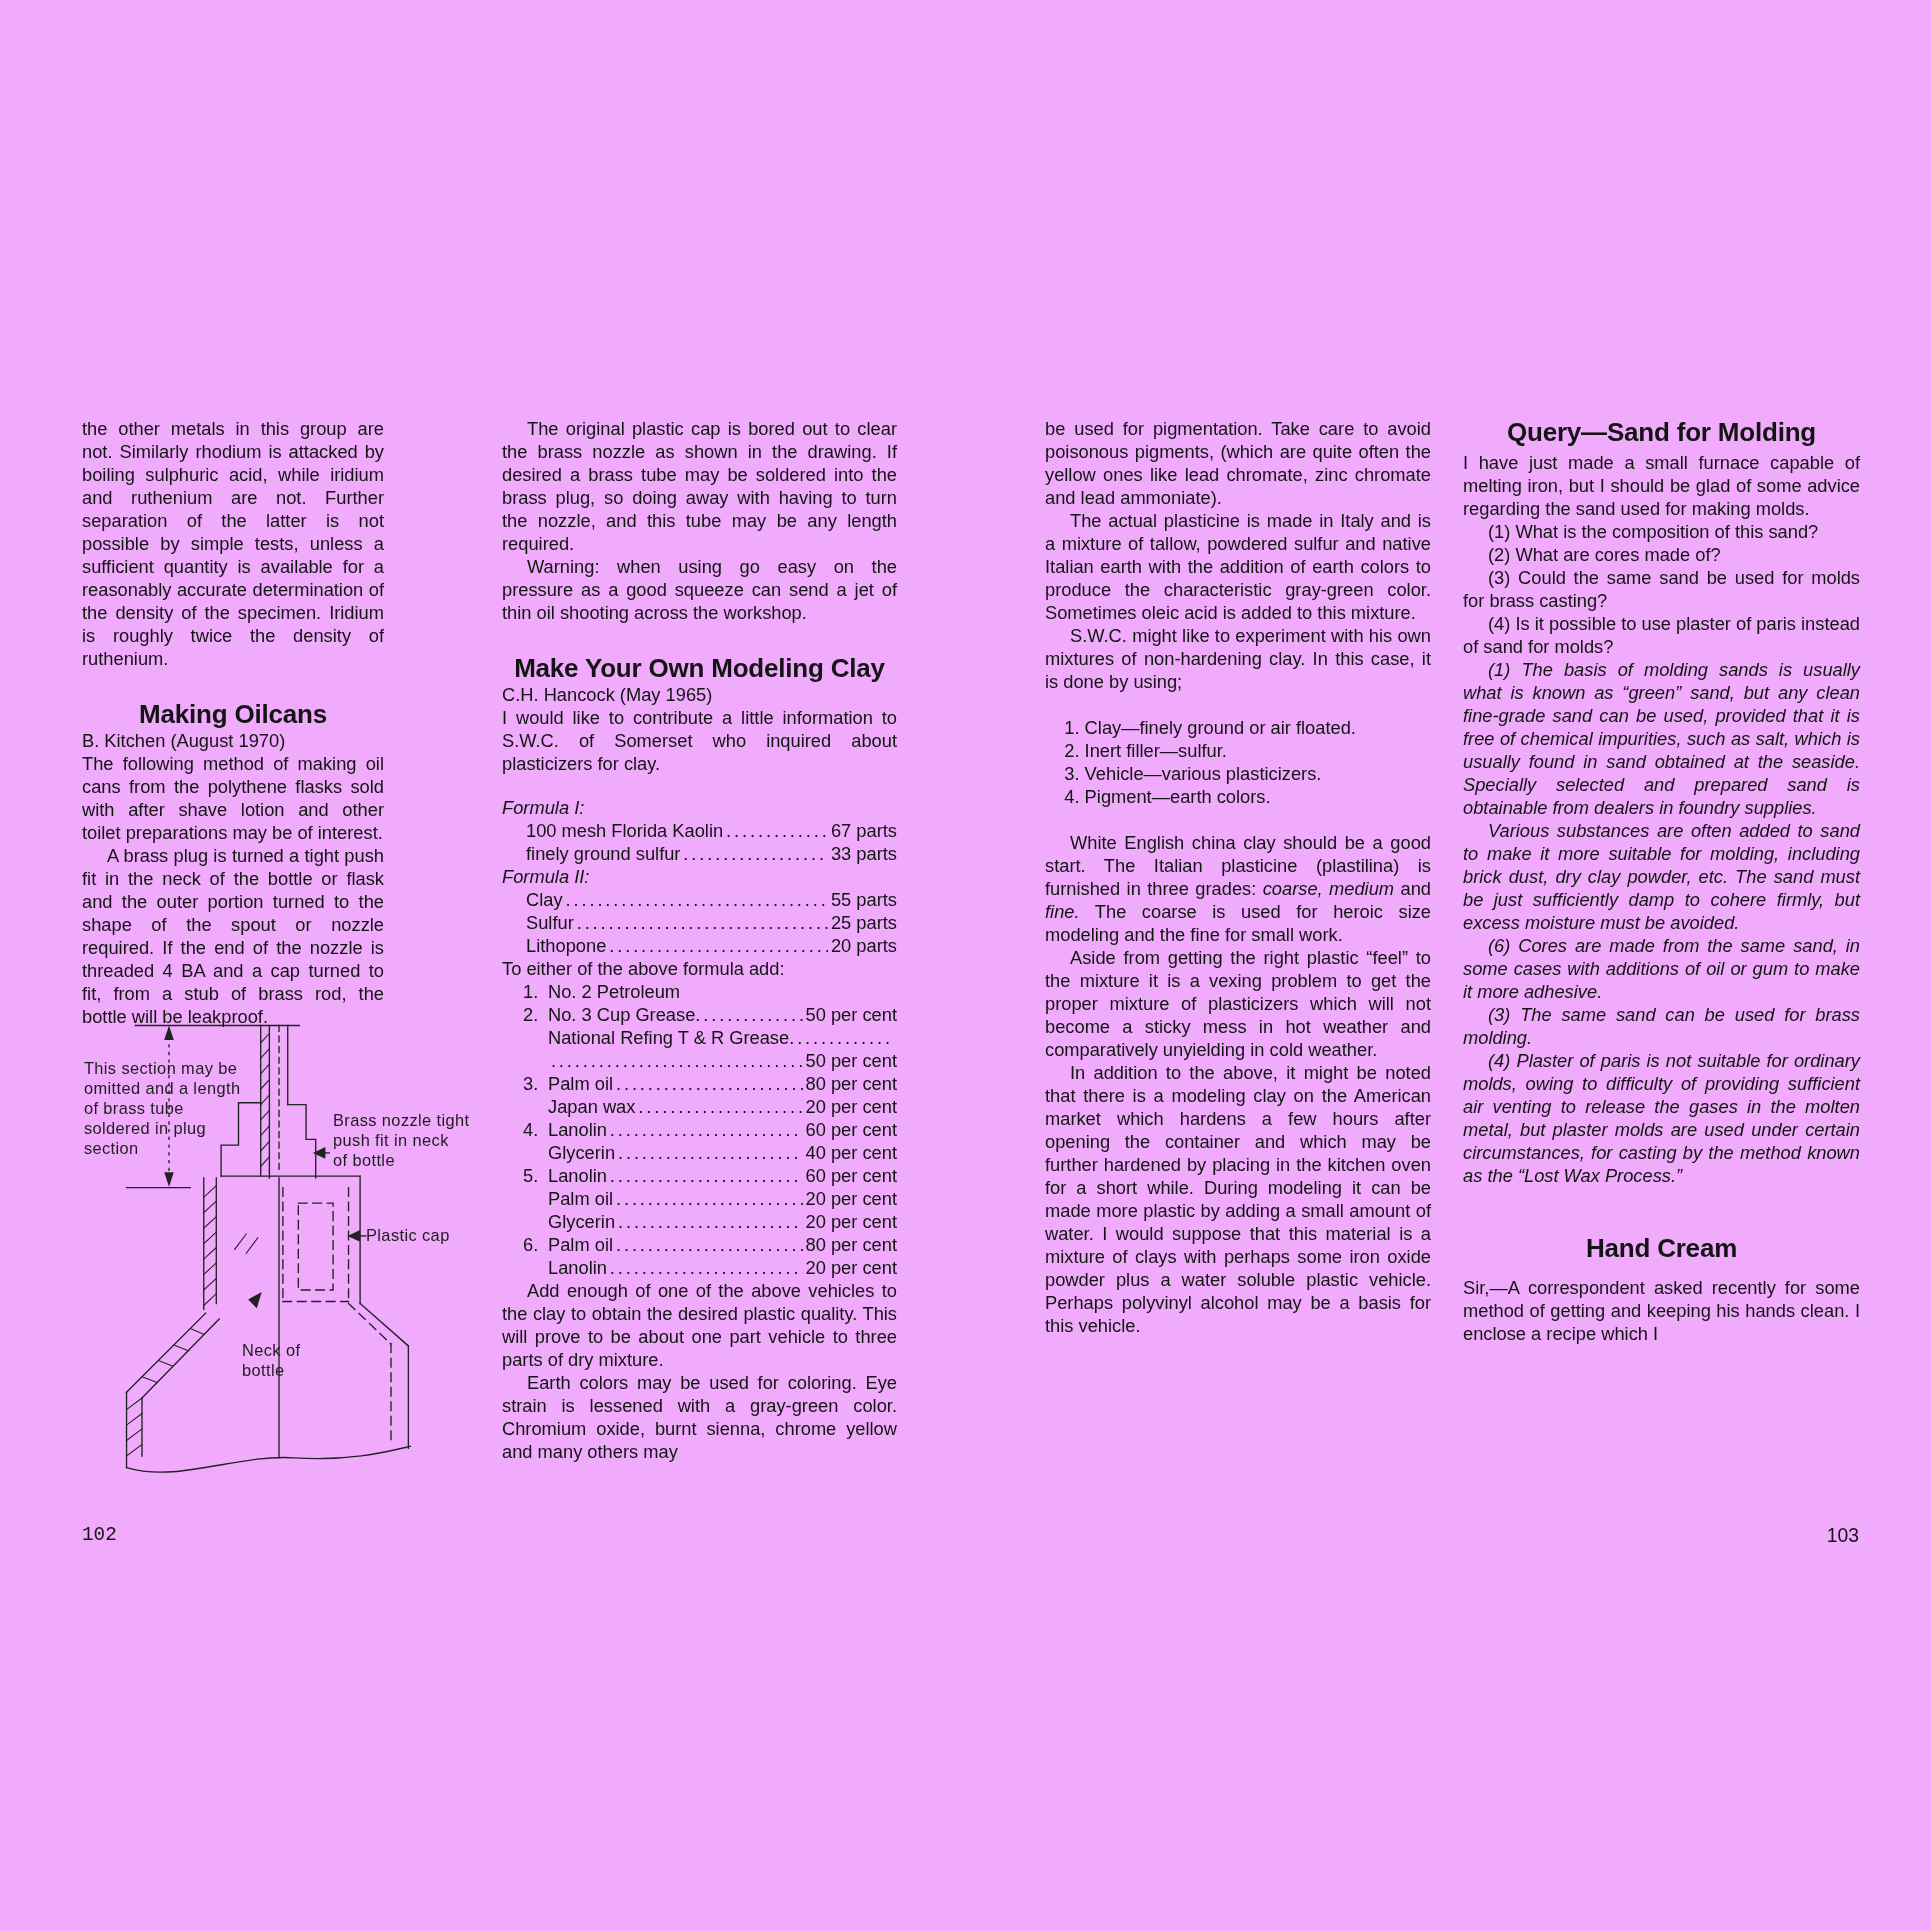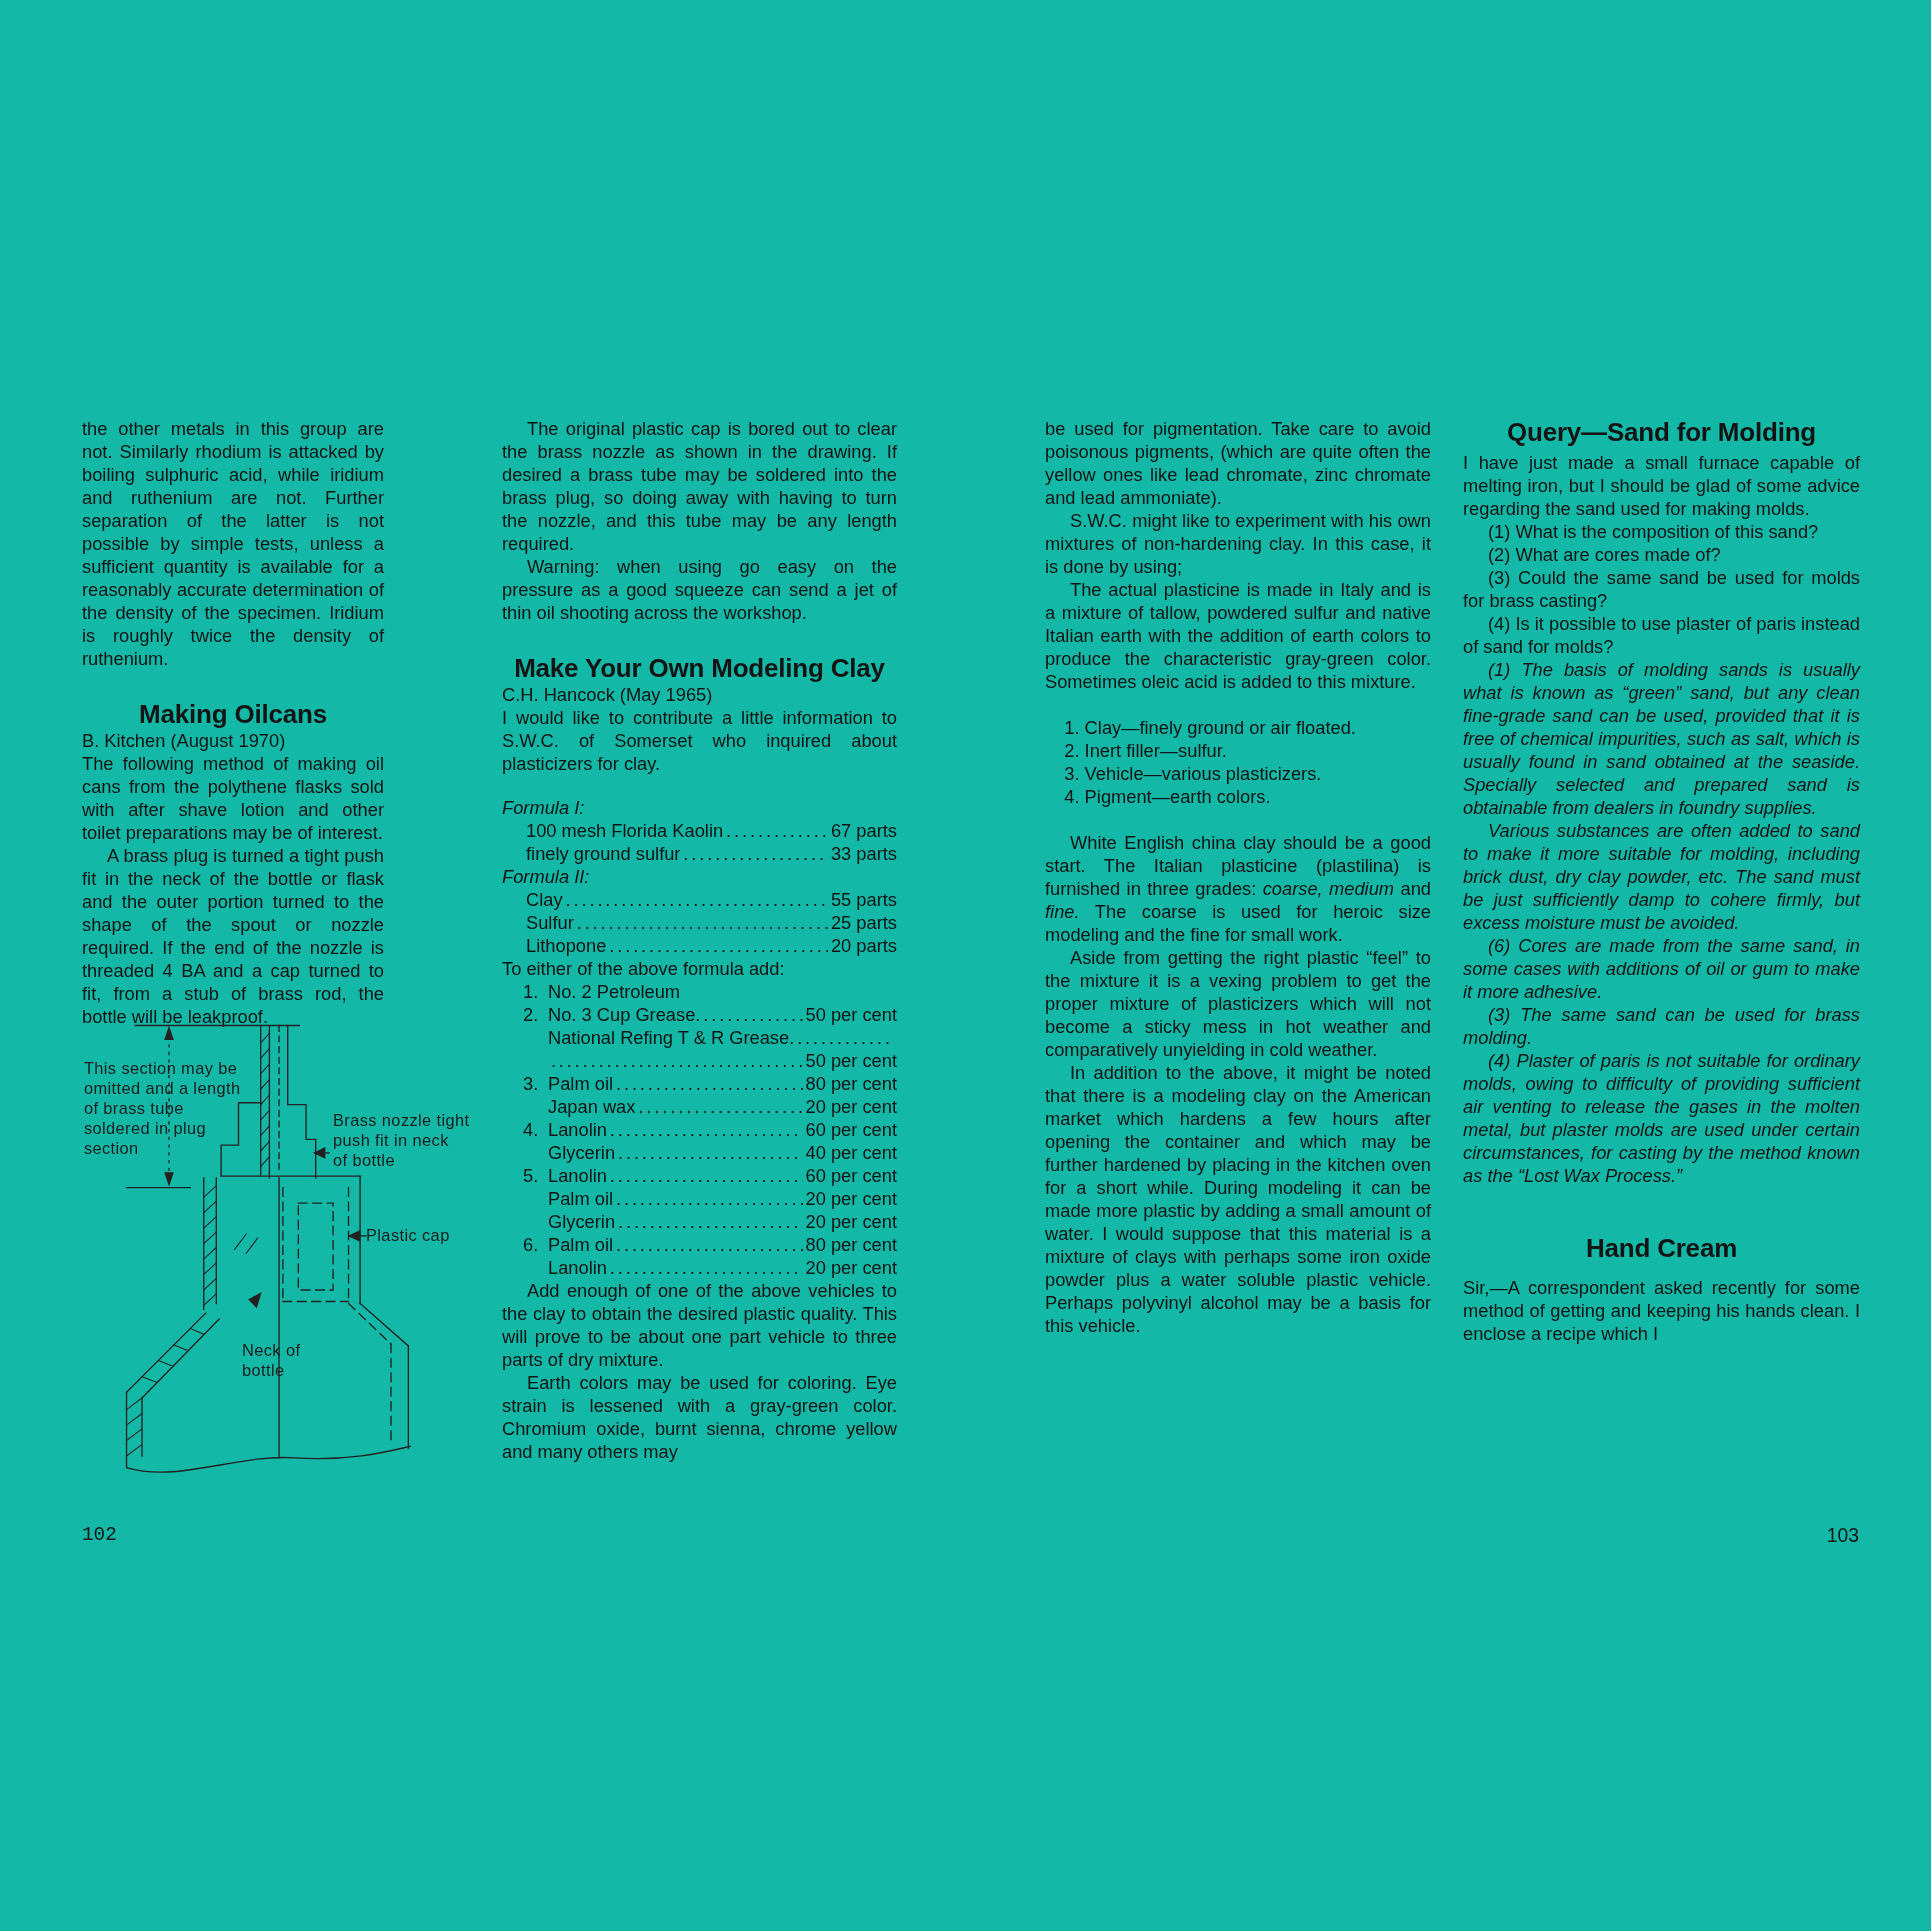--- a/index.html
+++ b/index.html
@@ -1,18 +1,18 @@
 <!DOCTYPE html>
 <html><head>
 <meta charset="utf-8">
 <style>
   * { margin:0; padding:0; box-sizing:border-box; }
   html,body { width:1931px; height:1931px; }
   body { background:#ffffff; font-family:"Liberation Sans", sans-serif; color:#141414; }
-  .spread { position:relative; width:1931px; height:1931px; background:#14b8a6; overflow:hidden; }
+  .spread { position:relative; width:1931px; height:1931px; background:#f0abfc; overflow:hidden; }
 
   .col { position:absolute; top:417px; font-size:18.3px; line-height:23px; text-align:justify; }
   .col1 { left:82px;  width:302px; }
   .col2 { left:502px; width:395px; }
   .col3 { left:1045px; width:386px; }
   .col4 { left:1463px; width:397px; }
 
   .col p { margin:0; }
   p.ind { text-indent:25px; }
   .ital { font-style:italic; }
@@ -238,22 +238,22 @@
         <span class="lead">................................................................................</span>
         <span class="val">20 per cent</span>
       </div>
     </div>
     <p class="ind mt24">Add enough of one of the above vehicles to the clay to obtain the desired plastic quality. This will prove to be about one part vehicle to three parts of dry mixture.</p>
     <p class="ind">Earth colors may be used for coloring. Eye strain is lessened with a gray-green color. Chromium oxide, burnt sienna, chrome yellow and many others may</p>
   </div>
 
   <div class="col col3">
     <p>be used for pigmentation. Take care to avoid poisonous pigments, (which are quite often the yellow ones like lead chromate, zinc chromate and lead ammoniate).</p>
+    <p class="ind">The actual plasticine is made in Italy and is a mixture of tallow, powdered sulfur and native Italian earth with the addition of earth colors to produce the characteristic gray-green color. Sometimes oleic acid is added to this mixture.</p>
     <p class="ind">S.W.C. might like to experiment with his own mixtures of non-hardening clay. In this case, it is done by using;</p>
-    <p class="ind">The actual plasticine is made in Italy and is a mixture of tallow, powdered sulfur and native Italian earth with the addition of earth colors to produce the characteristic gray-green color. Sometimes oleic acid is added to this mixture.</p>
     <div class="gap24"></div>
     <p class="li">1. Clay—finely ground or air floated.</p>
     <p class="li">2. Inert filler—sulfur.</p>
     <p class="li">3. Vehicle—various plasticizers.</p>
     <p class="li">4. Pigment—earth colors.</p>
     <div class="gap24"></div>
     <p class="ind"><span>White English china clay should be a good start. The Italian plasticine (plastilina) is furnished in three grades: </span><span class="ital">coarse,</span><span> </span><span class="ital">medium</span><span> and </span><span class="ital">fine.</span><span> The coarse is used for heroic size modeling and the fine for small work.</span></p>
     <p class="ind">Aside from getting the right plastic “feel” to the mixture it is a vexing problem to get the proper mixture of plasticizers which will not become a sticky mess in hot weather and comparatively unyielding in cold weather.</p>
     <p class="ind">In addition to the above, it might be noted that there is a modeling clay on the American market which hardens a few hours after opening the container and which may be further hardened by placing in the kitchen oven for a short while. During modeling it can be made more plastic by adding a small amount of water. I would suppose that this material is a mixture of clays with perhaps some iron oxide powder plus a water soluble plastic vehicle. Perhaps polyvinyl alcohol may be a basis for this vehicle.</p>
   </div>

